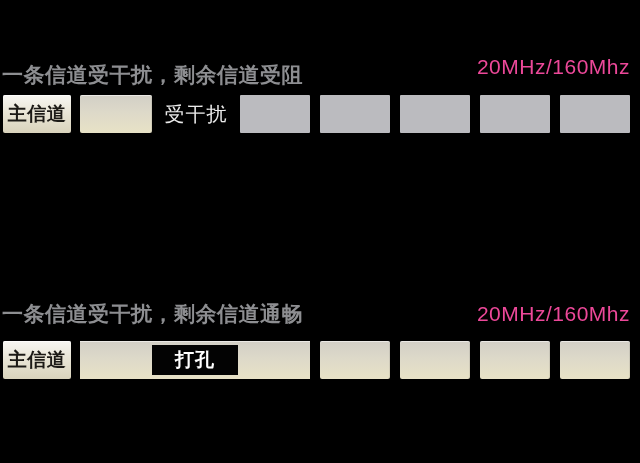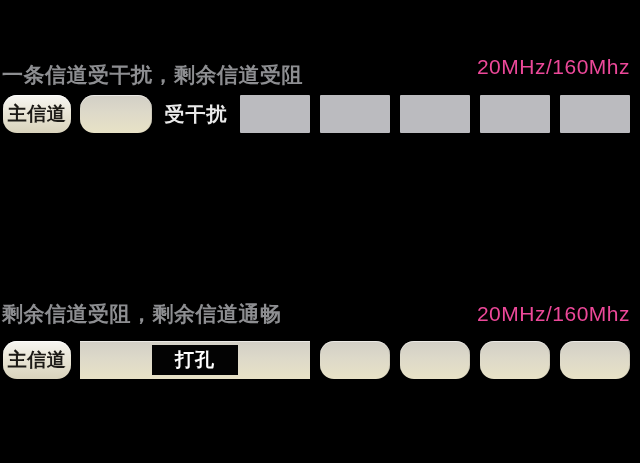--- a/index.html
+++ b/index.html
@@ -33,21 +33,21 @@
   #bw1{top:53px;}
   #title2{top:300px;}
   #bw2{top:300px;}
 
   .channel-row{position:absolute;left:0;width:640px;height:38px;}
   #row1{top:95px;}
   #row2{top:341px;}
 
   .box{
     position:absolute;top:0;height:38px;
-    border-radius:14px;
+    border-radius:2px;
     box-sizing:border-box;
   }
   .beige{
     background:linear-gradient(180deg,#d2cfc6 0%,#ddd9c9 45%,#e8e2c6 100%);
     box-shadow:inset 0 1px 0 rgba(255,255,255,0.55), inset -1px 0 0 rgba(0,0,0,0.08);
   }
   .main-channel{
     background:linear-gradient(180deg,#f7f6f2 0%,#e8e4d4 50%,#d9d3bc 100%);
     box-shadow:inset 0 1px 0 rgba(255,255,255,0.8);
     display:flex;align-items:center;justify-content:center;
@@ -58,21 +58,21 @@
     background:#bbbbbf;
     border-radius:1px;
     box-shadow:none;
   }
   .pos-main{left:3px;width:68px;}
   .pos-2{left:80px;width:72px;}
 
   .interfered-label{
     position:absolute;left:160px;top:0;width:72px;height:38px;
     display:flex;align-items:center;justify-content:center;
-    font-size:20px;font-weight:700;color:#e9e9e9;
+    font-size:20px;font-weight:400;color:#e9e9e9;
     letter-spacing:1px;white-space:nowrap;
   }
 
   .flex-strip{
     position:absolute;top:0;display:flex;gap:10px;
   }
   #gray-strip{left:240px;width:390px;}
   #clear-strip{left:320px;width:310px;}
   .flex-strip .box{position:relative;flex:0 0 70px;height:38px;}
 
@@ -106,21 +106,21 @@
     <div class="interfered-label">受干扰</div>
     <div id="gray-strip" class="flex-strip">
       <div class="box gray"></div>
     <div class="box gray"></div>
         <div class="box gray"></div>
         <div class="box gray"></div>
         <div class="box gray"></div>
       </div>
   </div>
 
-  <h2 id="title2" class="section-title">剩余信道受阻，剩余信道通畅</h2>
+  <h2 id="title2" class="section-title">一条信道受干扰，剩余信道通畅</h2>
   <span id="bw2" class="bandwidth">20MHz/160Mhz</span>
 
   <div id="row2" class="channel-row">
     <div class="box main-channel pos-main">
       <span>主信道</span>
     </div>
     <div class="punctured-bar">
       <div class="puncture">打孔</div>
     </div>
     <div id="clear-strip" class="flex-strip">

